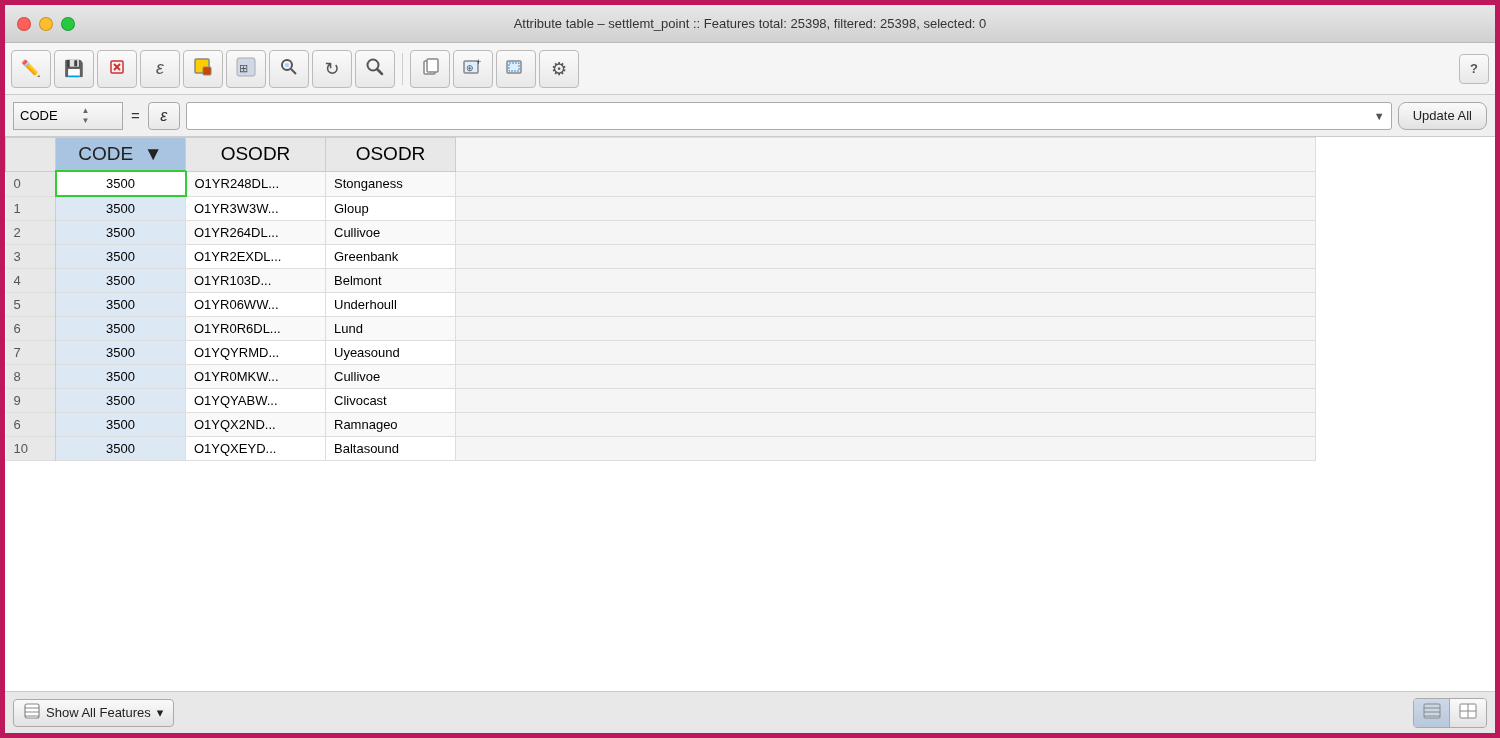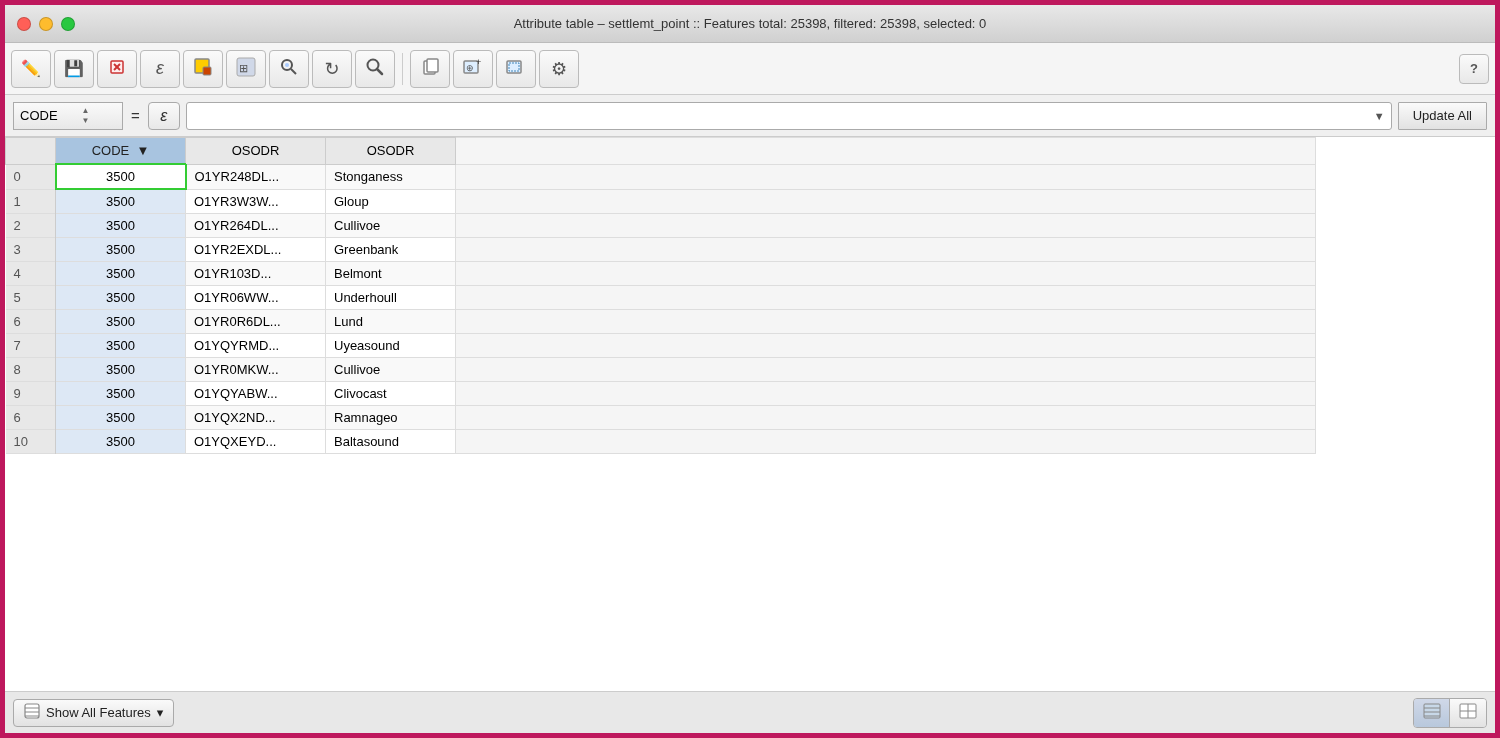--- a/index.html
+++ b/index.html
@@ -162,21 +162,21 @@
     }
     .filter-dropdown-arrow {
       color: #555;
       font-size: 11px;
     }
     .update-all-btn {
       height: 28px;
       padding: 0 14px;
       background: linear-gradient(to bottom, #fafafa, #e2e2e2);
       border: 1px solid #aaa;
-      border-radius: 1px;
+      border-radius: 8px;
       cursor: pointer;
       font-size: 13px;
       color: #222;
     }
     
     .table-area {
       flex: 1;
       display: flex;
       flex-direction: column;
       overflow: hidden;
@@ -190,21 +190,21 @@
     table {
       border-collapse: collapse;
       width: auto;
       min-width: 640px;
     }
     thead tr th {
       background: #e8e8e8;
       border: 1px solid #ccc;
       padding: 5px 0;
       font-weight: 500;
-      font-size: 13px;
+      font-size: 19px;
       text-align: center;
       white-space: nowrap;
       position: sticky;
       top: 0;
       z-index: 1;
       margin-left: 44px;
     }
     thead tr th.selected-col {
       background: #a8c4e0;
       color: #222;

